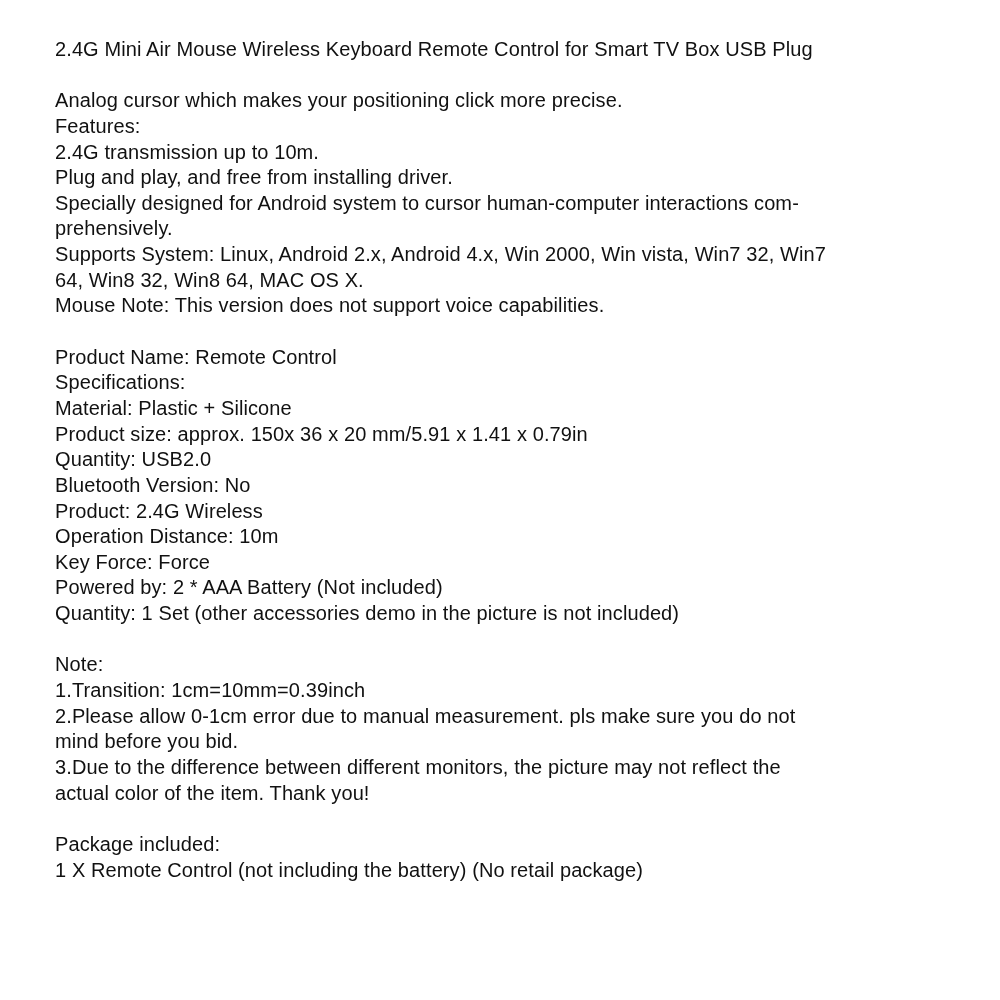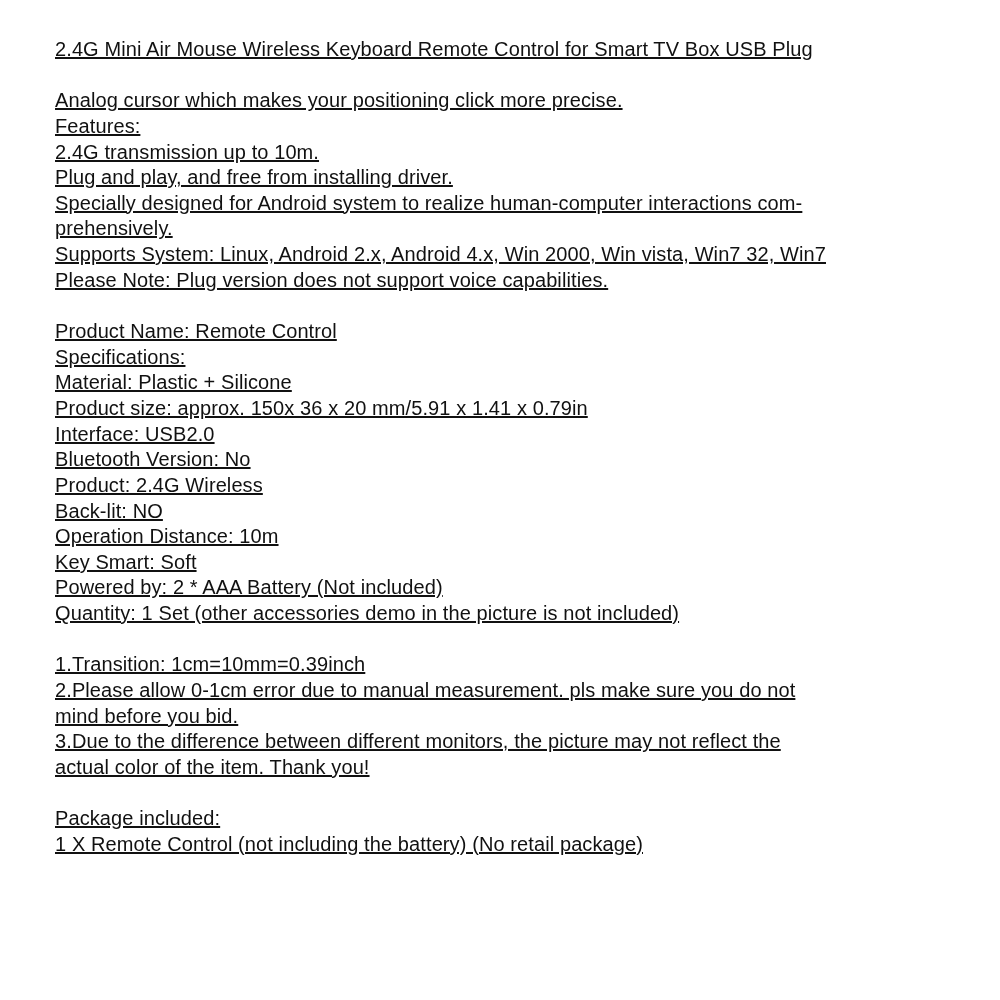--- a/index.html
+++ b/index.html
@@ -16,60 +16,60 @@
     overflow: hidden;
   }
   .doc {
     padding: 37px 30px 0 55px;
   }
   .line {
     height: 25.65px;
     line-height: 25.65px;
     white-space: pre;
     letter-spacing: 0.1px;
-    text-decoration: underline;
   }
   .section {
     margin-top: 25.65px; 
   }
 </style>
 </head>
 <body style="background: rgb(255, 255, 255); color: rgb(17, 17, 17);">
 
 <div class="doc">
 
   <div class="line">2.4G Mini Air Mouse Wireless Keyboard Remote Control for Smart TV Box USB Plug</div>
 
   <div class="section">
     <div class="line">Analog cursor which makes your positioning click more precise.</div>
     <div class="line">Features:</div>
     <div class="line">2.4G transmission up to 10m.</div>
     <div class="line">Plug and play, and free from installing driver.</div>
-    <div class="line">Specially designed for Android system to realize human-computer interactions com-</div>
+    <div class="line">Specially designed for Android system to cursor human-computer interactions com-</div>
     <div class="line">prehensively.</div>
     <div class="line">Supports System: Linux, Android 2.x, Android 4.x, Win 2000, Win vista, Win7 32, Win7</div>
-    <div class="line">Please Note: Plug version does not support voice capabilities.</div>
+    <div class="line">64, Win8 32, Win8 64, MAC OS X.</div>
+    <div class="line">Mouse Note: This version does not support voice capabilities.</div>
   </div>
 
   <div class="section">
     <div class="line">Product Name: Remote Control</div>
     <div class="line">Specifications:</div>
     <div class="line">Material: Plastic + Silicone</div>
     <div class="line">Product size: approx. 150x 36 x 20 mm/5.91 x 1.41 x 0.79in</div>
-    <div class="line">Interface: USB2.0</div>
+    <div class="line">Quantity: USB2.0</div>
     <div class="line">Bluetooth Version: No</div>
     <div class="line">Product: 2.4G Wireless</div>
-    <div class="line">Back-lit: NO</div>
     <div class="line">Operation Distance: 10m</div>
-    <div class="line">Key Smart: Soft</div>
+    <div class="line">Key Force: Force</div>
     <div class="line">Powered by: 2 * AAA Battery (Not included)</div>
     <div class="line">Quantity: 1 Set (other accessories demo in the picture is not included)</div>
   </div>
 
   <div class="section">
+    <div class="line">Note:</div>
     <div class="line">1.Transition: 1cm=10mm=0.39inch</div>
     <div class="line">2.Please allow 0-1cm error due to manual measurement. pls make sure you do not</div>
     <div class="line">mind before you bid.</div>
     <div class="line">3.Due to the difference between different monitors, the picture may not reflect the</div>
     <div class="line">actual color of the item. Thank you!</div>
   </div>
 
   <div class="section">
     <div class="line">Package included:</div>
     <div class="line">1 X Remote Control (not including the battery) (No retail package)</div>

